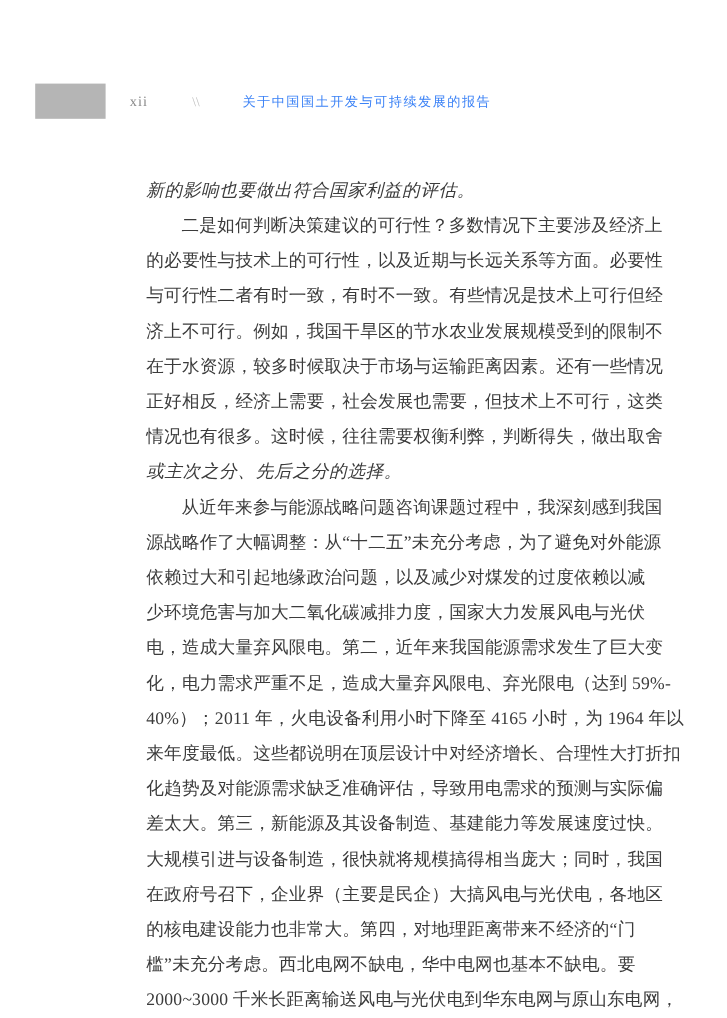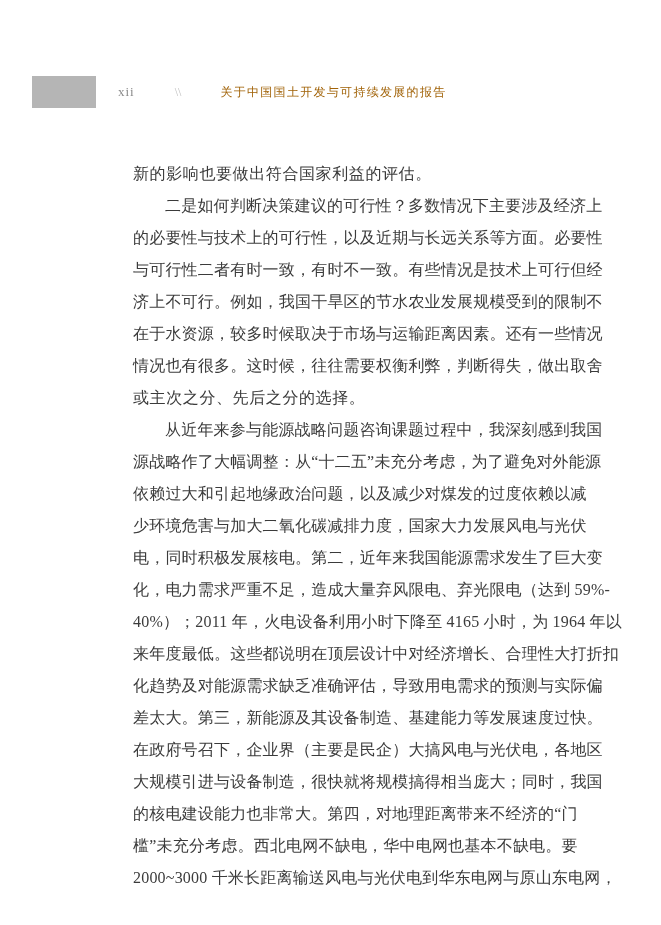--- a/index.html
+++ b/index.html
@@ -40,21 +40,21 @@
     line-height: 20px;
   }
   .header-sep {
     margin: 0 7px 0 8px;
     font-size: 12px;
     color: #bdbdbd;
     line-height: 20px;
   }
   .header-title {
     font-size: 12px;
-    color: #a16207;
+    color: #3b82f6;
     letter-spacing: 1.3px;
     line-height: 20px;
     white-space: nowrap;
   }
   
   .body-text {
     position: absolute;
     top: 112px;
     left: 85px;
     width: 493px;
@@ -66,20 +66,21 @@
     line-height: 28.55px;
     white-space: nowrap;
     text-align: justify;
     text-align-last: justify;
     text-justify: inter-character;
     letter-spacing: 0.2px;
   }
   .line.end {
     text-align-last: left;
     letter-spacing: 0.6px;
+    font-style: italic;
   }
   .line.indent {
     text-indent: 2em;
   }
 </style>
 </head>
 <body>
 
 <div class="page">
 
@@ -90,32 +91,33 @@
     <span class="header-title">关于中国国土开发与可持续发展的报告</span>
   </div>
 
   <div class="body-text" style="color: rgb(59, 59, 59);">
       <div class="line end">新的影响也要做出符合国家利益的评估。</div>
       <div class="line justify indent">二是如何判断决策建议的可行性？多数情况下主要涉及经济上</div>
       <div class="line justify">的必要性与技术上的可行性，以及近期与长远关系等方面。必要性</div>
       <div class="line justify">与可行性二者有时一致，有时不一致。有些情况是技术上可行但经</div>
       <div class="line justify">济上不可行。例如，我国干旱区的节水农业发展规模受到的限制不</div>
       <div class="line justify">在于水资源，较多时候取决于市场与运输距离因素。还有一些情况</div>
+      <div class="line justify">正好相反，经济上需要，社会发展也需要，但技术上不可行，这类</div>
       <div class="line justify">情况也有很多。这时候，往往需要权衡利弊，判断得失，做出取舍</div>
       <div class="line end">或主次之分、先后之分的选择。</div>
       <div class="line justify indent">从近年来参与能源战略问题咨询课题过程中，我深刻感到我国</div>
       <div class="line justify">源战略作了大幅调整：从“十二五”未充分考虑，为了避免对外能源</div>
       <div class="line justify">依赖过大和引起地缘政治问题，以及减少对煤发的过度依赖以减</div>
       <div class="line justify">少环境危害与加大二氧化碳减排力度，国家大力发展风电与光伏</div>
-      <div class="line justify">电，同时积极发展核电。第二，近年来我国能源需求发生了巨大变</div>
+      <div class="line justify">电，造成大量弃风限电。第二，近年来我国能源需求发生了巨大变</div>
       <div class="line justify">化，电力需求严重不足，造成大量弃风限电、弃光限电（达到 59%-</div>
       <div class="line justify">40%）；2011 年，火电设备利用小时下降至 4165 小时，为 1964 年以</div>
       <div class="line justify">来年度最低。这些都说明在顶层设计中对经济增长、合理性大打折扣</div>
       <div class="line justify">化趋势及对能源需求缺乏准确评估，导致用电需求的预测与实际偏</div>
       <div class="line justify">差太大。第三，新能源及其设备制造、基建能力等发展速度过快。</div>
+      <div class="line justify">大规模引进与设备制造，很快就将规模搞得相当庞大；同时，我国</div>
       <div class="line justify">在政府号召下，企业界（主要是民企）大搞风电与光伏电，各地区</div>
-      <div class="line justify">大规模引进与设备制造，很快就将规模搞得相当庞大；同时，我国</div>
       <div class="line justify">的核电建设能力也非常大。第四，对地理距离带来不经济的“门</div>
       <div class="line justify">槛”未充分考虑。西北电网不缺电，华中电网也基本不缺电。要</div>
       <div class="line justify">2000~3000 千米长距离输送风电与光伏电到华东电网与原山东电网，</div>
     </div>
 
 </div>
 
 </body></html>

